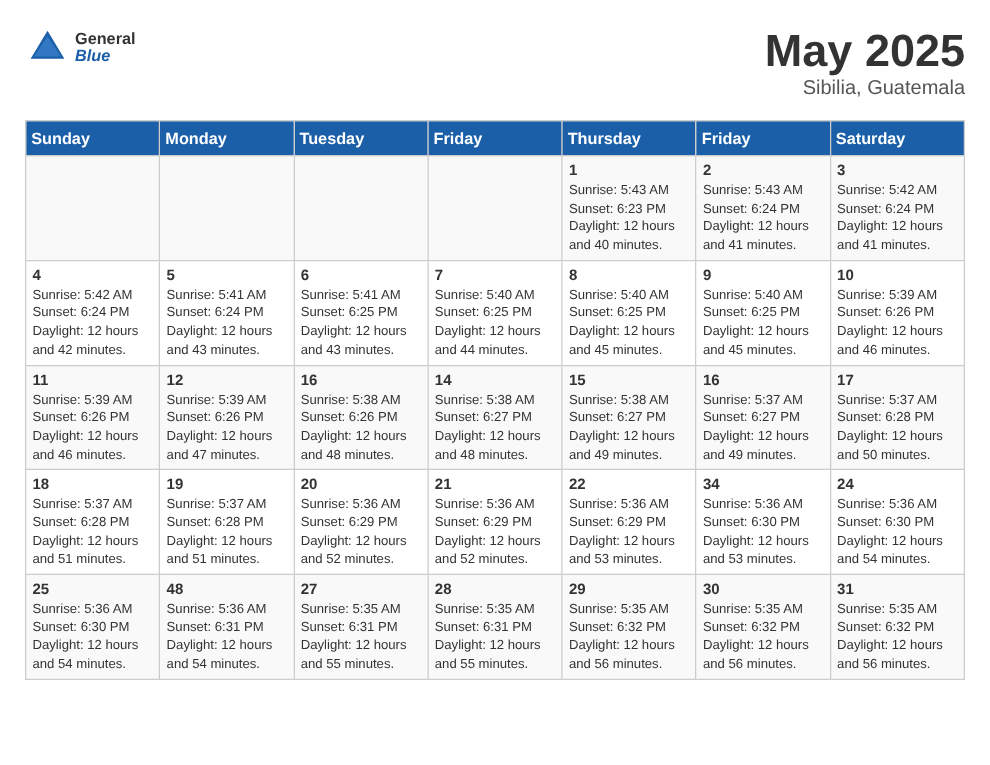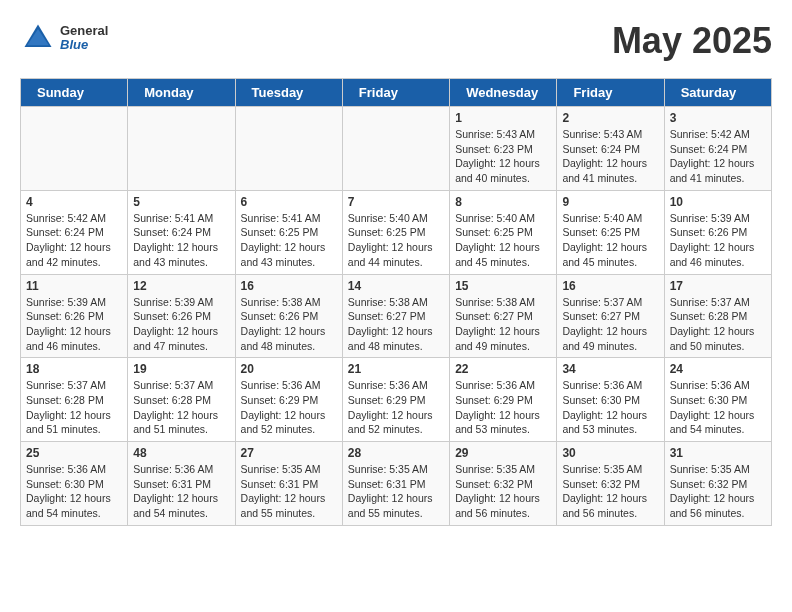--- a/index.html
+++ b/index.html
@@ -47,21 +47,21 @@
       color: #555;
     }
     .calendar {
       width: 100%;
       border-collapse: collapse;
     }
     .calendar th {
       background-color: #1a5fa8;
       color: #fff;
       font-size: 13px;
-      padding: 6px 16px;
+      padding: 6px 4px;
       text-align: left;
       border: 1px solid #ccc;
     }
     .calendar td {
       vertical-align: top;
       border: 1px solid #ccc;
       padding: 4px 5px;
       font-size: 10.5px;
       color: #333;
       width: calc(100%/7);
@@ -91,31 +91,32 @@
       <polygon points="20,5 35,30 5,30" fill="#1a5fa8"></polygon>
       <polygon points="20,10 32,28 8,28" fill="#4a90d9" opacity="0.5"></polygon>
     </svg>
     <div class="logo-text">
       <span class="logo-general">General</span>
       <span class="logo-blue">Blue</span>
     </div>
   </div>
   <div class="title-block">
     <div class="month-year">May 2025</div>
+    <div class="location">Sibilia, Guatemala</div>
   </div>
 </div>
 
 <table class="calendar">
   <thead>
     <tr>
     <th>Sunday</th>
         <th>Monday</th>
         <th>Tuesday</th>
         <th>Friday</th>
-        <th>Wednesday</th>
+        <th>Thursday</th>
         <th>Friday</th>
         <th>Saturday</th>
       </tr>
   </thead>
   <tbody id="calendar-body">
   <tr>
         <td class="empty"></td>
         <td class="empty"></td>
         <td class="empty"></td>
         <td class="empty"></td>

